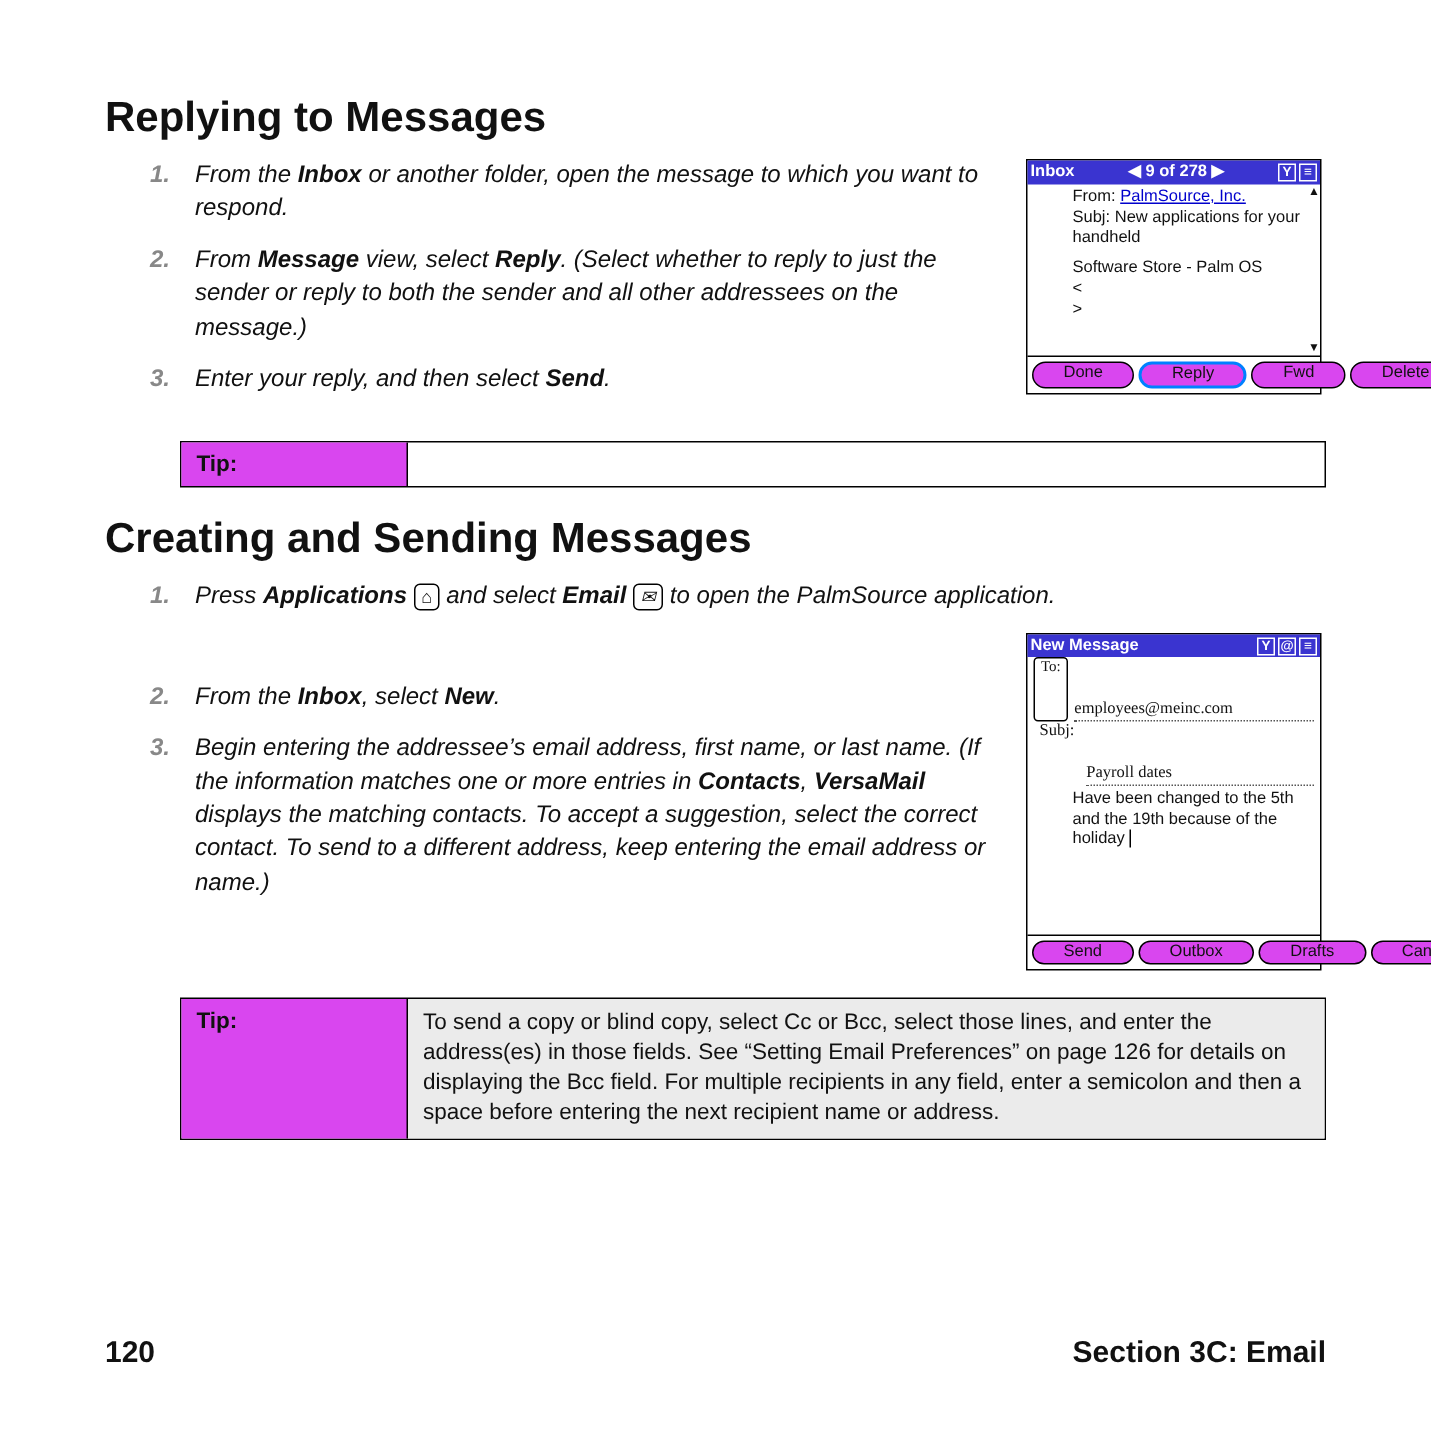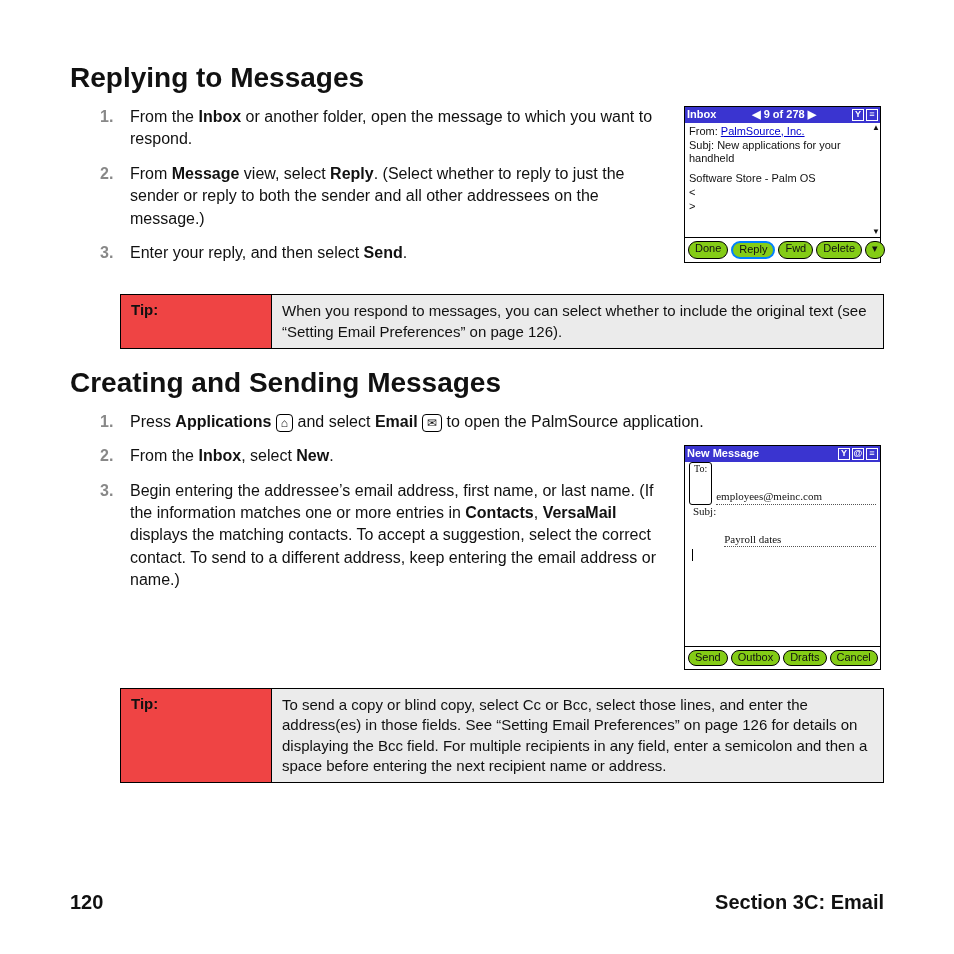--- a/index.html
+++ b/index.html
@@ -16,20 +16,21 @@
   h2 {
     font-size: 28px;
     font-weight: bold;
     margin: 12px 0 12px 0;
   }
   ol {
     margin: 0 0 10px 30px;
     padding: 0;
     list-style: none;
     counter-reset: step;
+    font-style: italic;
   }
   ol > li {
     counter-increment: step;
     position: relative;
     padding-left: 30px;
     margin-bottom: 12px;
     line-height: 1.4;
   }
   ol > li::before {
     content: counter(step) ".";
@@ -44,21 +45,21 @@
   .textcol { flex:1; }
   .screenwrap { flex:0 0 200px; }
   .tipbox {
     display:flex;
     border:1px solid #000;
     margin:18px 0 18px 50px;
     font-size:15px;
     max-width: 780px;
   }
   .tipbox .label {
-    background:#ef4444;
+    background:#d946ef;
     font-weight:bold;
     padding:6px 10px;
     width:130px;
     flex:0 0 130px;
     border-right:1px solid #000;
   }
   .tipbox .content {
     background:#ebebeb;
     padding:6px 10px;
     flex:1;
@@ -76,29 +77,29 @@
   .palm .titlebar {
     background:#3a34d0;
     color:#fff;
     display:flex;
     align-items:center;
     justify-content:space-between;
     padding:1px 2px;
     font-weight:bold;
   }
   .palm .titlebar .mid { font-weight:bold; color:#fff;text-align:right;}
-  .palm .body { padding:2px 4px 2px 4px; min-height:110px; position:relative;}
+  .palm .body { padding:2px 4px 2px 4px; min-height:110px; position:relative;margin-left:26px;}
   .palm a { color:#0000cc; text-decoration:underline;}
   .palm .btnrow { display:flex; gap:3px; padding:3px; border-top:1px solid #000;}
   .pbtn {
     border:1px solid #000;
     border-radius:10px;
-    padding:0 6px;
+    padding:0 20px;
     font-size:11px;
-    background:#84cc16;
+    background:#d946ef;
   }
   .pbtn.sel { border:2px solid #0080ff;}
   .dotted { border-bottom:1px dotted #555; }
   .tiny-icons { display:flex; gap:2px; }
   .tiny-icons span { width:10px;height:10px;border:1px solid #fff; font-size:9px; line-height:9px; text-align:center;}
   .inline-icon {
     display:inline-block;
     vertical-align:middle;
     border:1px solid #000;
     border-radius:4px;
@@ -168,36 +169,35 @@
         <span class="pbtn">Fwd</span>
         <span class="pbtn">Delete</span>
         <span class="pbtn">▾</span>
       </div>
     </div>
   </div>
 </div>
 
 <div class="tipbox">
   <div class="label">Tip:</div>
-  <div class="content">When you respond to messages, you can select whether to include the original text (see “Setting Email Preferences” on page 126).</div>
 </div>
 
 <h2>Creating and Sending Messages</h2>
 <ol>
   <li>
     <span>Press </span><span class="bold">Applications</span>
     <span class="inline-icon">⌂</span>
     <span> and select </span><span class="bold">Email</span>
     <span class="inline-icon">✉</span>
     <span> to open the PalmSource application.</span>
   </li>
 </ol>
 <div class="row">
   <div class="textcol">
-    <ol start="2" style="counter-reset: step 1;">
+    <ol start="2" style="counter-reset: step 1; margin-top: 32px;">
       <li>
         <span>From the </span><span class="bold">Inbox</span><span>, select </span><span class="bold">New</span><span>.</span>
       </li>
       <li>
         <span>Begin entering the addressee’s email address, first name, or last name. (If the information matches one or more entries in </span><span class="bold">Contacts</span><span>, </span><span class="bold">VersaMail</span><span> displays the matching contacts. To accept a suggestion, select the correct contact. To send to a different address, keep entering the email address or name.)</span>
       </li>
     </ol>
   </div>
   <div class="screenwrap">
     <div class="palm">
@@ -211,21 +211,21 @@
       </div>
       <div class="field-row">
         <span class="lbl">To:</span>
         <span class="val dotted">employees@meinc.com</span>
       </div>
       <div class="field-row">
         <span style="padding:0 4px;">Subj:</span>
         <span class="val dotted">Payroll dates</span>
       </div>
       <div class="body" style="min-height:95px;">
-        <span style="border-right:1px solid #000;">&nbsp;</span>
+        <span>Have been changed to the 5th and the 19th because of the holiday</span><span style="border-right:1px solid #000;">&nbsp;</span>
       </div>
       <div class="btnrow">
         <span class="pbtn">Send</span>
         <span class="pbtn">Outbox</span>
         <span class="pbtn">Drafts</span>
         <span class="pbtn">Cancel</span>
       </div>
     </div>
   </div>
 </div>

